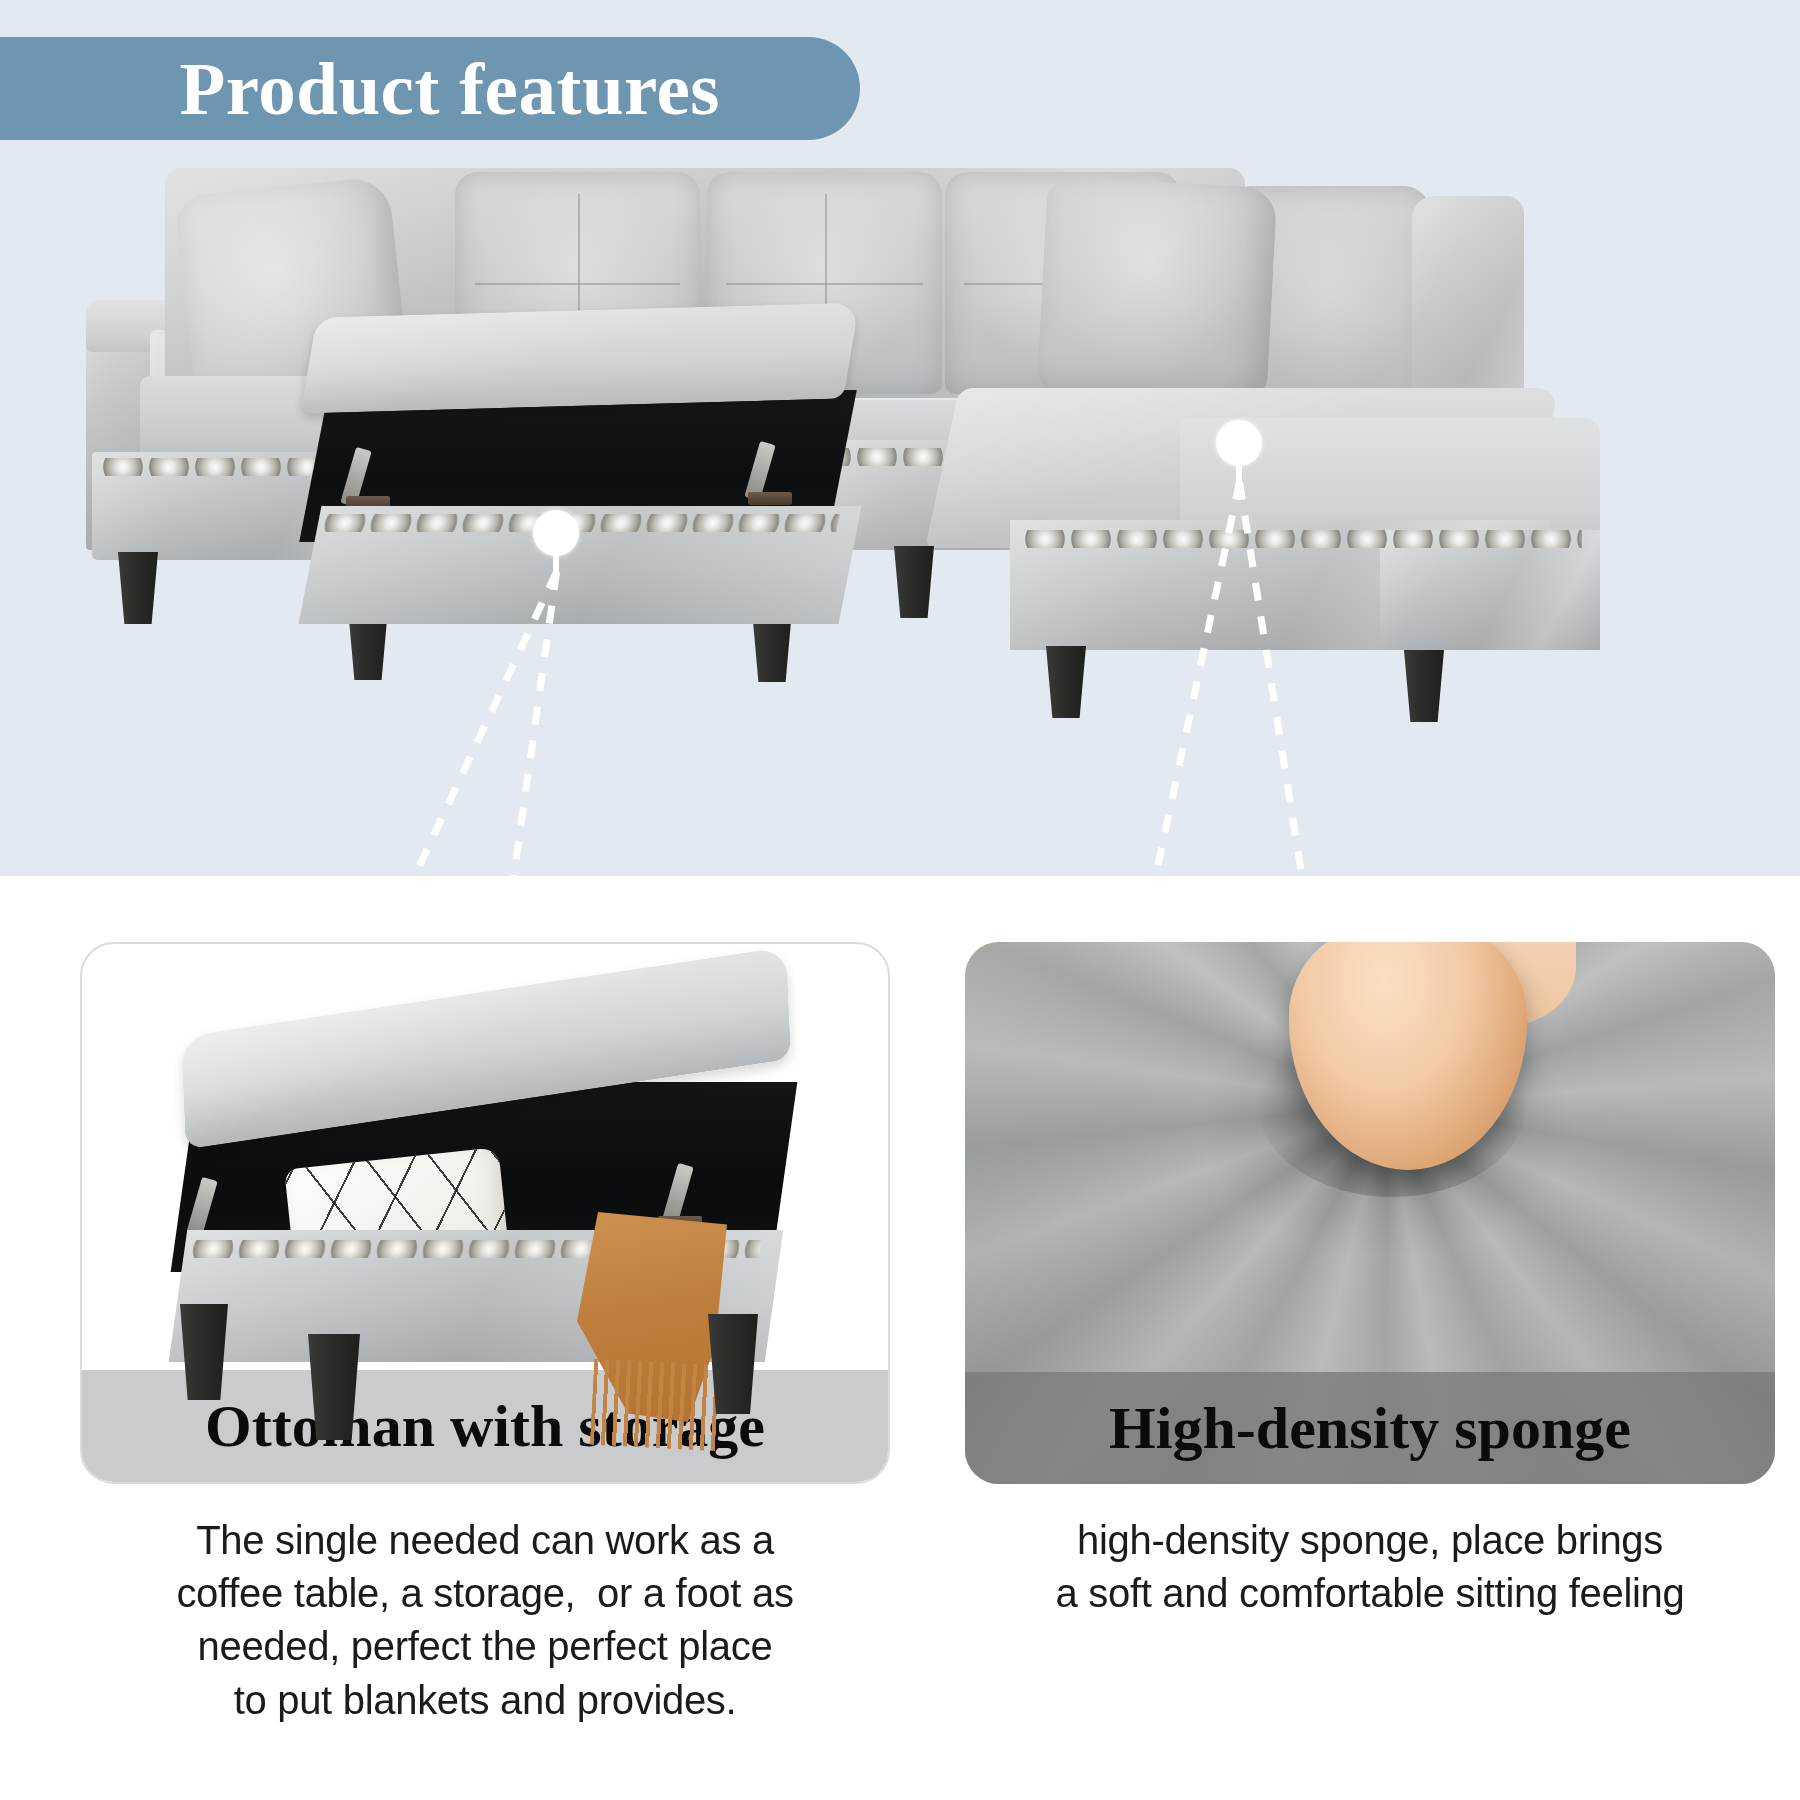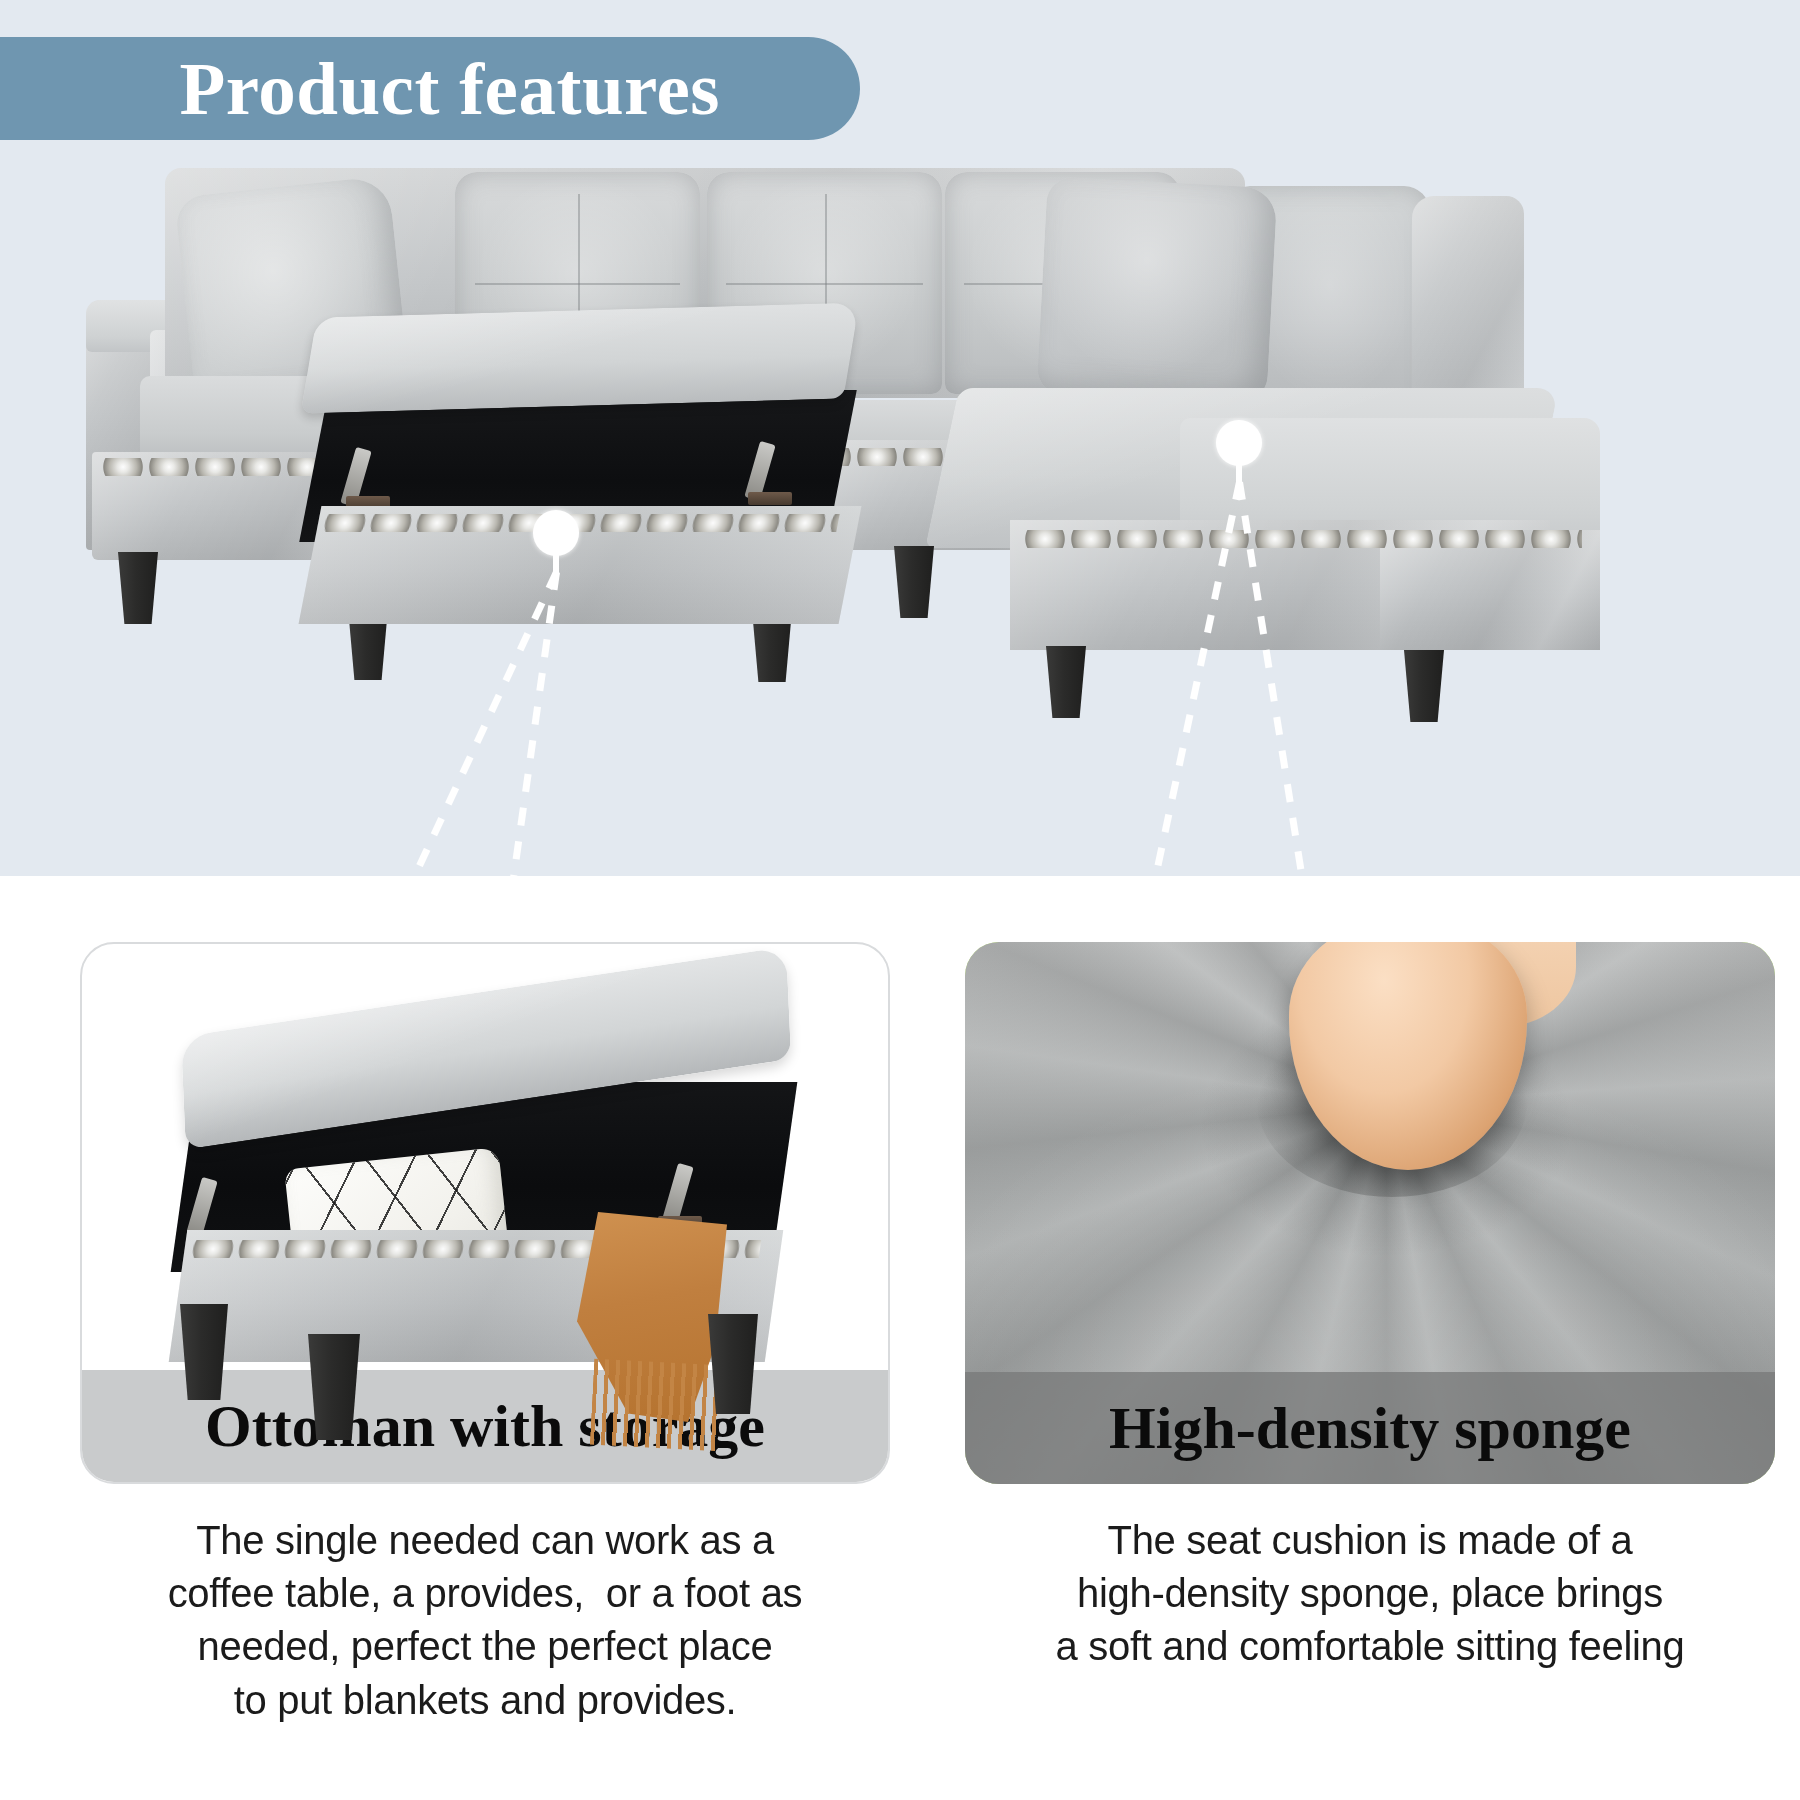--- a/index.html
+++ b/index.html
@@ -508,24 +508,23 @@
         <div id="ill-wrist"></div>
         <div id="ill-fist"></div>
       </div>
       <div class="caption-bar" id="caption-right">
         <span class="caption-text">High-density sponge</span>
       </div>
     </div>
 
     <div class="desc" id="desc-left">
       <span>The single needed can work as a</span>
-      <span>coffee table, a provides,  or a foot as</span>
+      <span>coffee table, a storage,  or a foot as</span>
       <span>needed, perfect the perfect place</span>
       <span>to put blankets and provides.</span>
     </div>
 
     <div class="desc" id="desc-right">
-      <span>The seat cushion is made of a</span>
       <span>high-density sponge, place brings</span>
       <span>a soft and comfortable sitting feeling</span>
     </div>
   </section>
 </div>
 
 </body></html>

